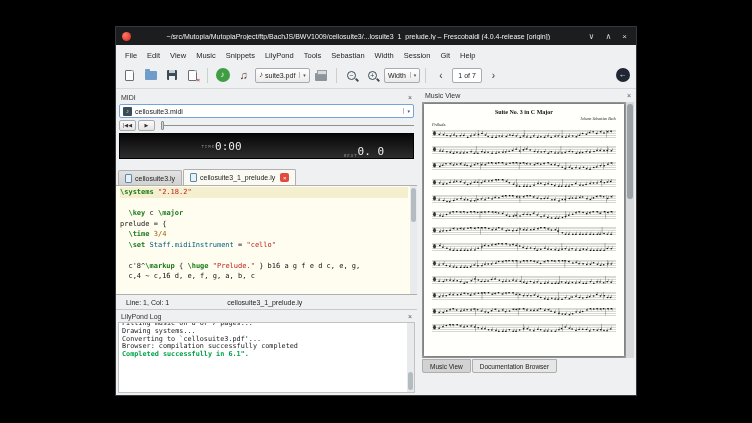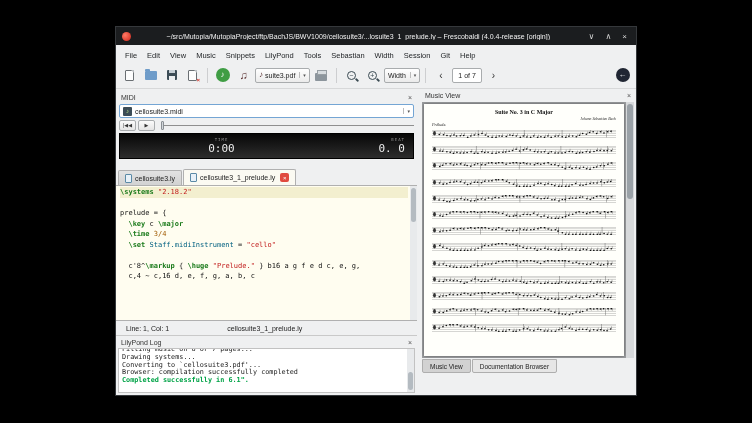--- a/index.html
+++ b/index.html
@@ -81,21 +81,21 @@
   .transport { display:flex; align-items:center; gap:2px; margin:1px 3px; height:12px; }
   .tr-btn { height:11px; min-width:17px; border:1px solid #a9acae; border-radius:2px; color:#333;
             background:linear-gradient(#fbfbfb,#e5e5e5); display:flex; align-items:center;
             justify-content:center; font-size:5px; }
   .slider { flex:1; height:11px; position:relative; display:flex; align-items:center; margin-left:4px; }
   .slider-track { width:100%; height:1px; background:#8f8f8f; }
   .slider-handle { position:absolute; left:0; width:3px; height:9px; background:#d3d8dc;
                    border:1px solid #8a8f94; border-radius:1px; }
   .lcd { margin:2px 3px 3px; height:26px; background:linear-gradient(180deg,#070707,#2d2d2d);
          border:1px solid #000; display:flex; font-family:"DejaVu Sans Mono", monospace; color:#ededed; }
-  .lcd-block { flex:1; display:flex; flex-direction:column; align-items:center; justify-content:center; }
+  .lcd-block { flex:1; display:flex; flex-direction:row; align-items:center; justify-content:center; }
   .lcd-block.right { align-items:flex-end; padding-right:8px; flex:0 0 90px; }
   .lcd-label { font-size:4px; color:#8f8f8f; letter-spacing:1px; }
   .lcd-value { font-size:11px; }
 
   .hsplitter { height:7px; flex:0 0 auto; }
 
   
   .tabbar { height:16px; display:flex; align-items:flex-end; padding-left:2px; gap:1px; flex:0 0 auto; }
   .tab { display:flex; align-items:center; gap:3px; height:15px; padding:0 6px; font-size:7px; color:#222;
          background:linear-gradient(#e2e2e2,#d2d2d2); border:1px solid #b0b0b0; border-bottom:none;
@@ -119,21 +119,21 @@
   .vscroll { position:absolute; top:0; right:0; bottom:0; width:7px; background:#e8eaec; }
   .vthumb { position:absolute; left:1px; right:1px; border-radius:3px; background:#b4bbc1; }
 
   
   .statusline { height:14px; display:flex; align-items:center; font-size:7px; color:#222;
                 background:#eff0f1; flex:0 0 auto; }
   .status-pos { margin-left:10px; }
   .status-file { margin-left:58px; }
 
   
-  .log-panel { height:60px; display:flex; flex-direction:column; border-top:1px solid #c9c9c9; flex:0 0 auto; }
+  .log-panel { height:86px; display:flex; flex-direction:column; border-top:1px solid #c9c9c9; flex:0 0 auto; }
   .log-content { position:relative; flex:1; margin:0 2px 2px; background:#fff; border:1px solid #c2c2c2;
                  overflow:hidden; font-family:"DejaVu Sans Mono", monospace; font-size:6.8px;
                  line-height:7.8px; color:#222; }
   .log-inner { margin:-3px 10px 0 3px; }
   .log-line { white-space:pre; }
   .log-line.ok { color:#00a347; font-weight:bold; }
 
   
   .mv-content { position:relative; flex:1; min-height:0; margin:1px 2px 0; background:#9c9ea0; overflow:hidden; }
   .page { position:absolute; left:2px; top:2px; right:10px; bottom:2px; background:#fffffb;
@@ -285,22 +285,22 @@
             <span class="tab-ico"></span>
             <span>cellosuite3_1_prelude.ly</span>
             <span class="tab-close">×</span>
           </div>
         </div>
 
         <div class="editor">
           <div class="code-area">
               <div class="code-line cur"><span class="kw">\systems</span><span class="pl"> </span><span class="str">"2.18.2"</span></div>
               <div class="code-line"></div>
+              <div class="code-line"><span class="pl">  </span><span class="kw">\key</span><span class="pl"> c </span><span class="kw">\major</span></div>
               <div class="code-line"><span class="pl">prelude = {</span></div>
-              <div class="code-line"><span class="pl">  </span><span class="kw">\key</span><span class="pl"> c </span><span class="kw">\major</span></div>
               <div class="code-line"><span class="pl">  </span><span class="kw">\time</span><span class="num"> 3/4</span></div>
               <div class="code-line"><span class="pl">  </span><span class="kw">\set</span><span class="var"> Staff.midiInstrument</span><span class="pl"> = </span><span class="str">"cello"</span></div>
               <div class="code-line"></div>
               <div class="code-line"><span class="pl">  c'8^</span><span class="kw">\markup</span><span class="pl"> { </span><span class="kw">\huge</span><span class="pl"> </span><span class="str">"Prelude."</span><span class="pl"> } b16 a g f e d c, e, g,</span></div>
               <div class="code-line"><span class="pl">  c,4 ~ c,16 d, e, f, g, a, b, c</span></div>
             </div>
           <div class="vscroll">
             <div class="vthumb" style="top:2px; height:34px;"></div>
           </div>
         </div>

